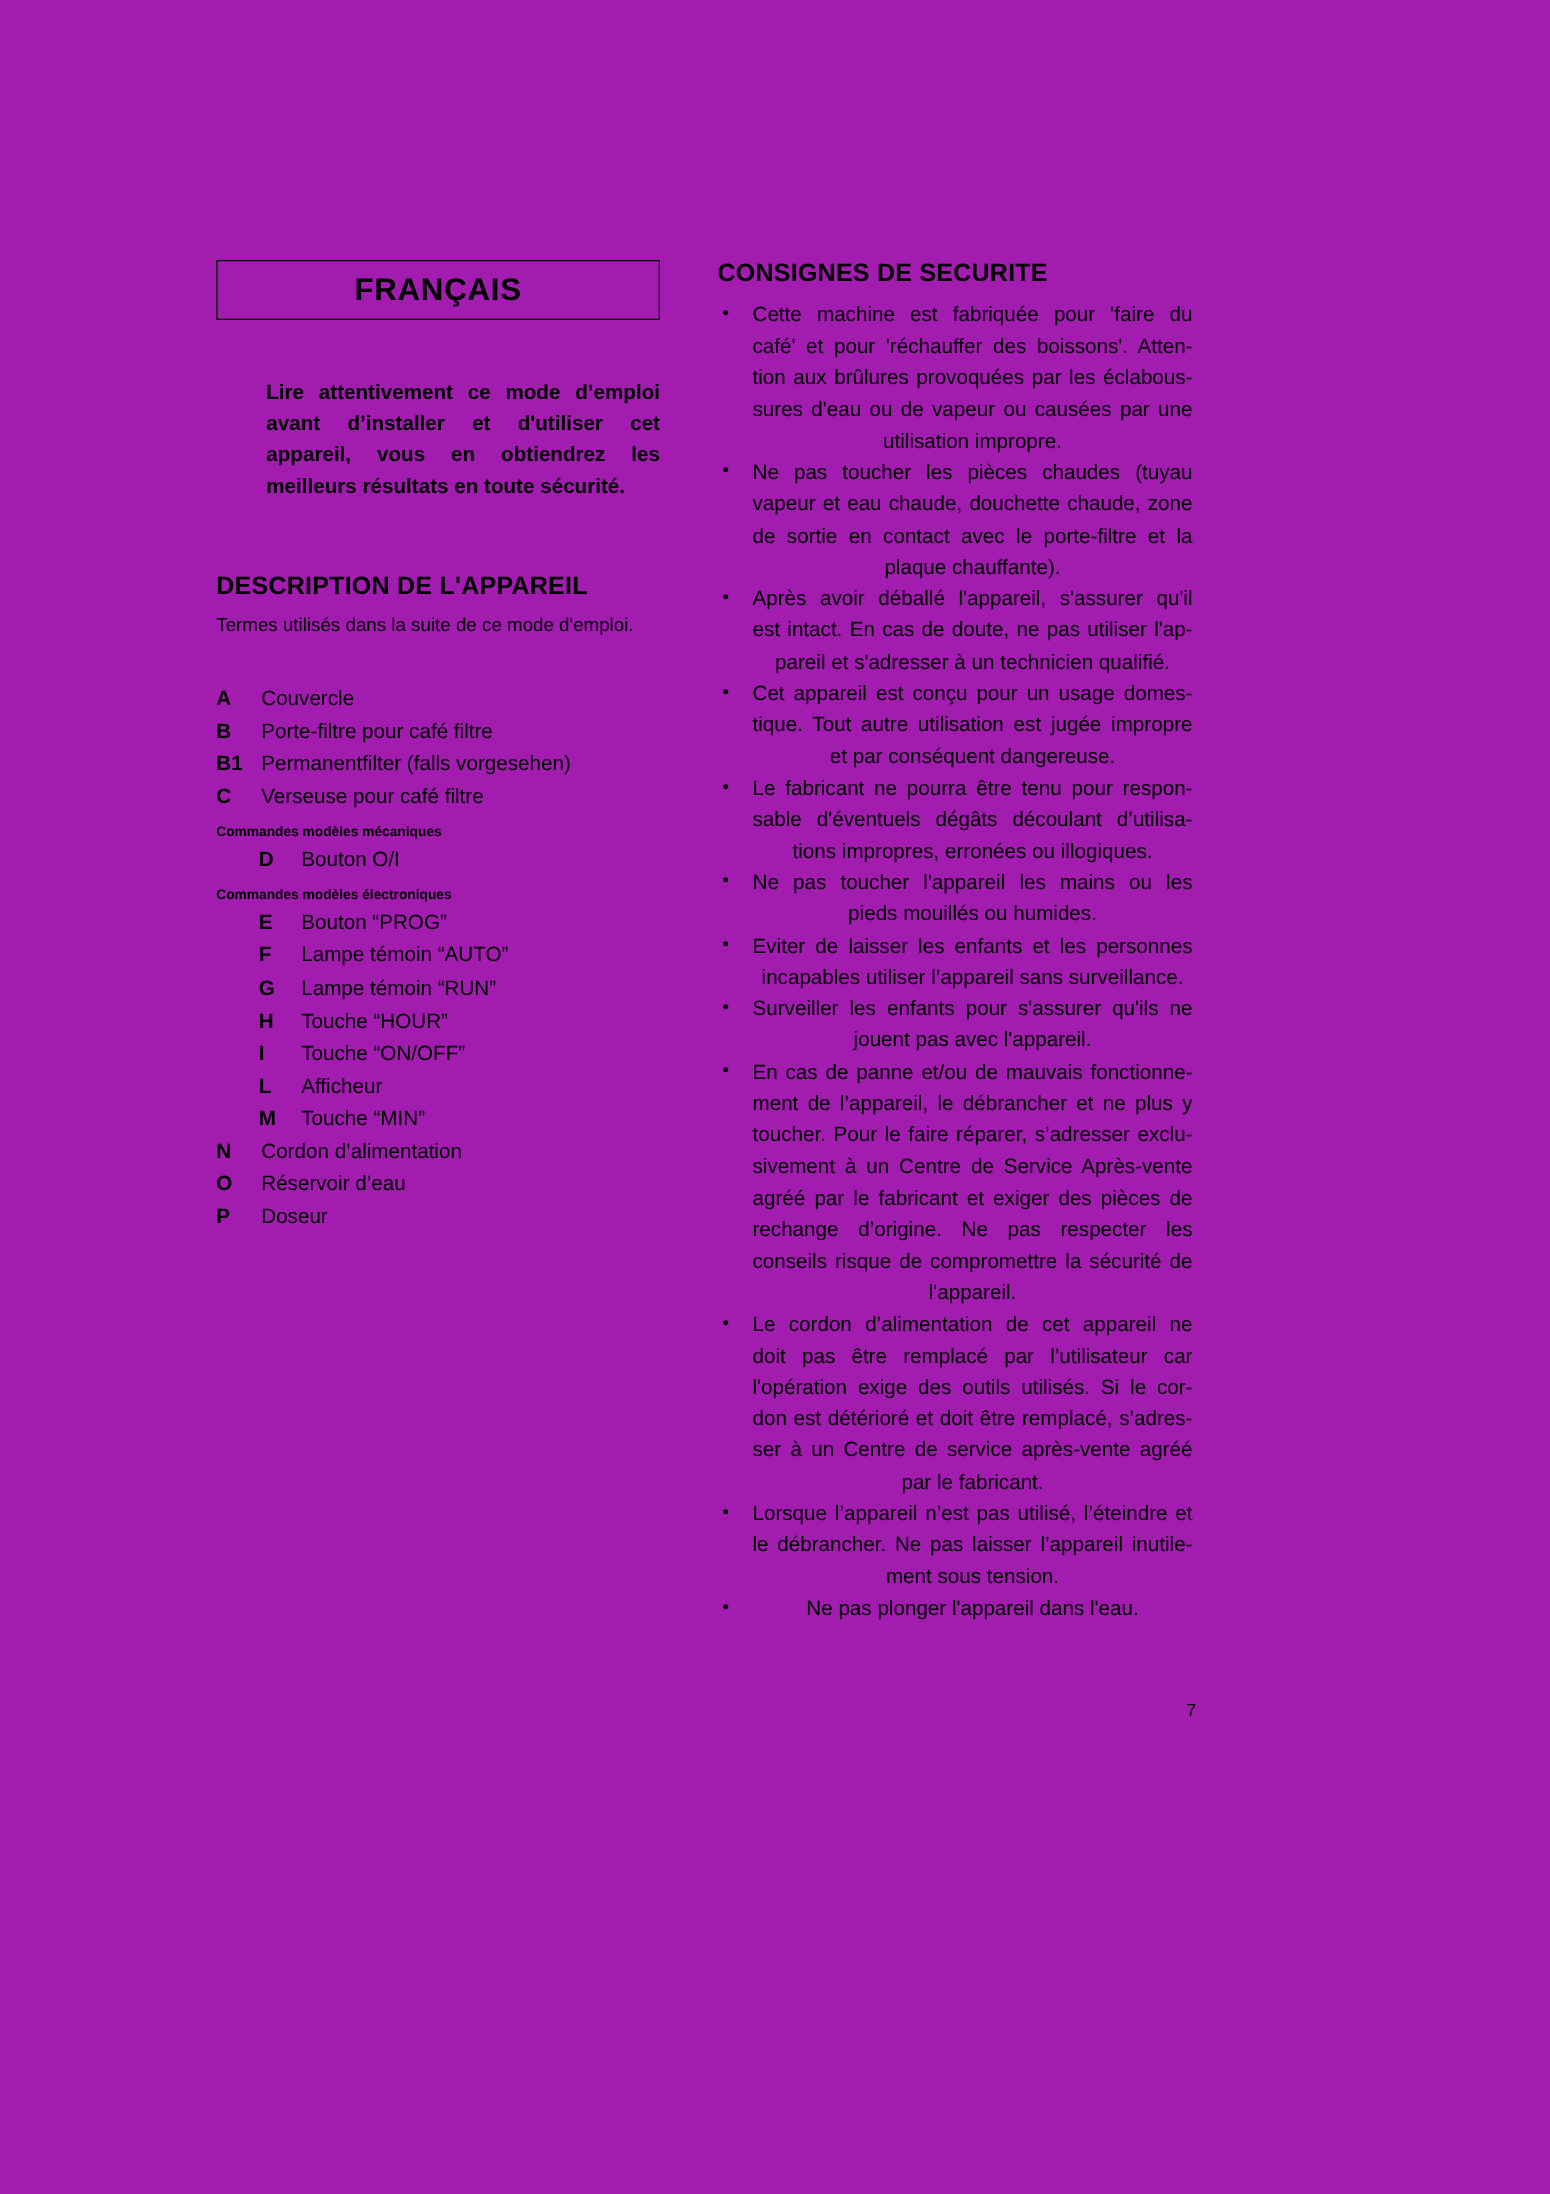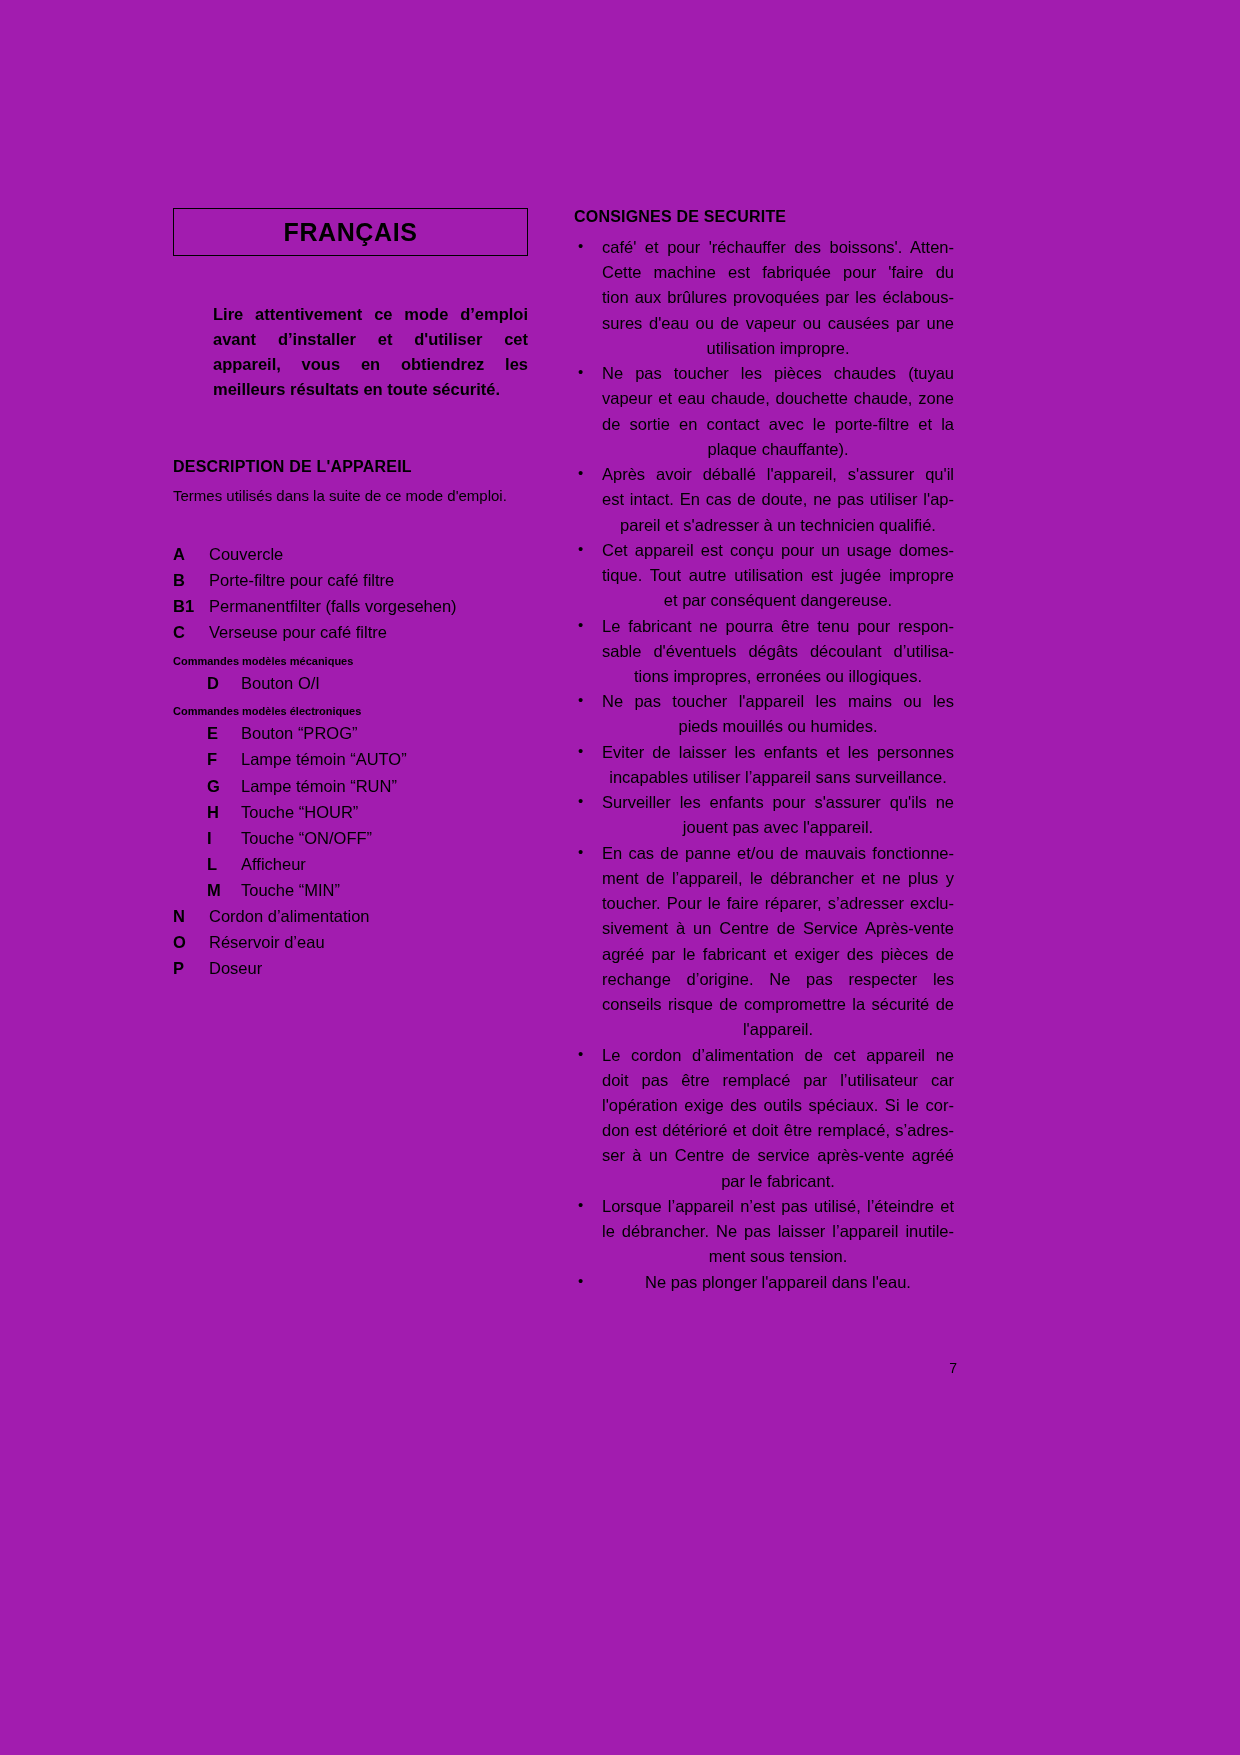--- a/index.html
+++ b/index.html
@@ -53,21 +53,21 @@
     font-size: 16.5px;
     font-weight: bold;
     line-height: 1.52;
     text-align: justify;
     margin-bottom: 56px;
     margin-left: 40px;
   }
 
   
   .sec-head {
-    font-size: 16px;
+    font-size: 20px;
     font-weight: bold;
     letter-spacing: 0.2px;
     margin: 0 0 9px 0;
   }
   .sec-sub {
     font-size: 15px;
     line-height: 1.45;
     margin: 0 0 34px 0;
   }
 
@@ -230,22 +230,22 @@
     </div>
 
     <div class="col-right">
 
       <h2 class="sec-head">CONSIGNES DE SECURITE</h2>
 
       <div class="bullets">
           <div class="bullet">
             <span class="dot">•</span>
             <span class="btext">
+              <span class="justline">Cette machine est fabriquée pour 'faire du</span>
               <span class="justline">café' et pour 'réchauffer des boissons'. Atten-</span>
-              <span class="justline">Cette machine est fabriquée pour 'faire du</span>
               <span class="justline">tion aux brûlures provoquées par les éclabous-</span>
               <span class="justline">sures d'eau ou de vapeur ou causées par une</span>
               <span class="lastline">utilisation impropre.</span>
             </span>
           </div>
           <div class="bullet">
             <span class="dot">•</span>
             <span class="btext">
               <span class="justline">Ne pas toucher les pièces chaudes (tuyau</span>
               <span class="justline">vapeur et eau chaude, douchette chaude, zone</span>
@@ -309,21 +309,21 @@
               <span class="justline">rechange d’origine. Ne pas respecter les</span>
               <span class="justline">conseils risque de compromettre la sécurité de</span>
               <span class="lastline">l'appareil.</span>
             </span>
           </div>
           <div class="bullet">
             <span class="dot">•</span>
             <span class="btext">
               <span class="justline">Le cordon d’alimentation de cet appareil ne</span>
               <span class="justline">doit pas être remplacé par l’utilisateur car</span>
-              <span class="justline">l'opération exige des outils spéciaux.  Si le cor-</span>
+              <span class="justline">l'opération exige des outils utilisés.  Si le cor-</span>
               <span class="justline">don est détérioré et doit être remplacé, s’adres-</span>
               <span class="justline">ser à un Centre de service après-vente agréé</span>
               <span class="lastline">par le fabricant.</span>
             </span>
           </div>
           <div class="bullet">
             <span class="dot">•</span>
             <span class="btext">
               <span class="justline">Lorsque l’appareil n’est pas utilisé, l’éteindre et</span>
               <span class="justline">le débrancher. Ne pas laisser l’appareil inutile-</span>

